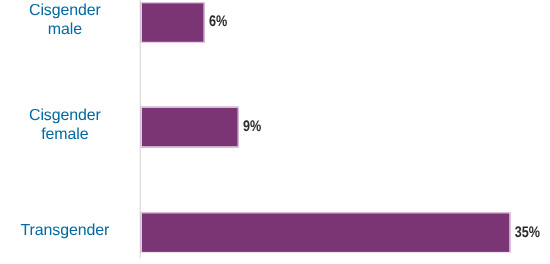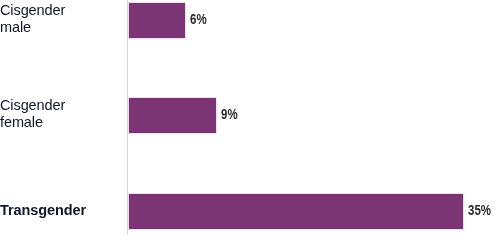--- a/index.html
+++ b/index.html
@@ -31,31 +31,30 @@
   .bar-row {
     position: absolute;
     left: 0;
     width: 500px;
     height: 35px;
   }
   .cat-label {
     position: absolute;
     left: 0;
     width: 118px;
-    text-align: left;
-    color: #0f172a;
+    text-align: center;
+    color: #0369a1;
     font-size: 14.5px;
     line-height: 17px;
     font-family: "Liberation Sans", sans-serif;
     letter-spacing: -0.1px;
     white-space: pre-line;
   }
   .cat-label.one-line {
     top: 9px;
-    font-weight: bold;
   }
   .cat-label.two-line {
     top: 0px;
   }
   .bar {
     position: absolute;
     left: 128px;
     top: 0;
     height: 35px;
     background: #7b3575;

